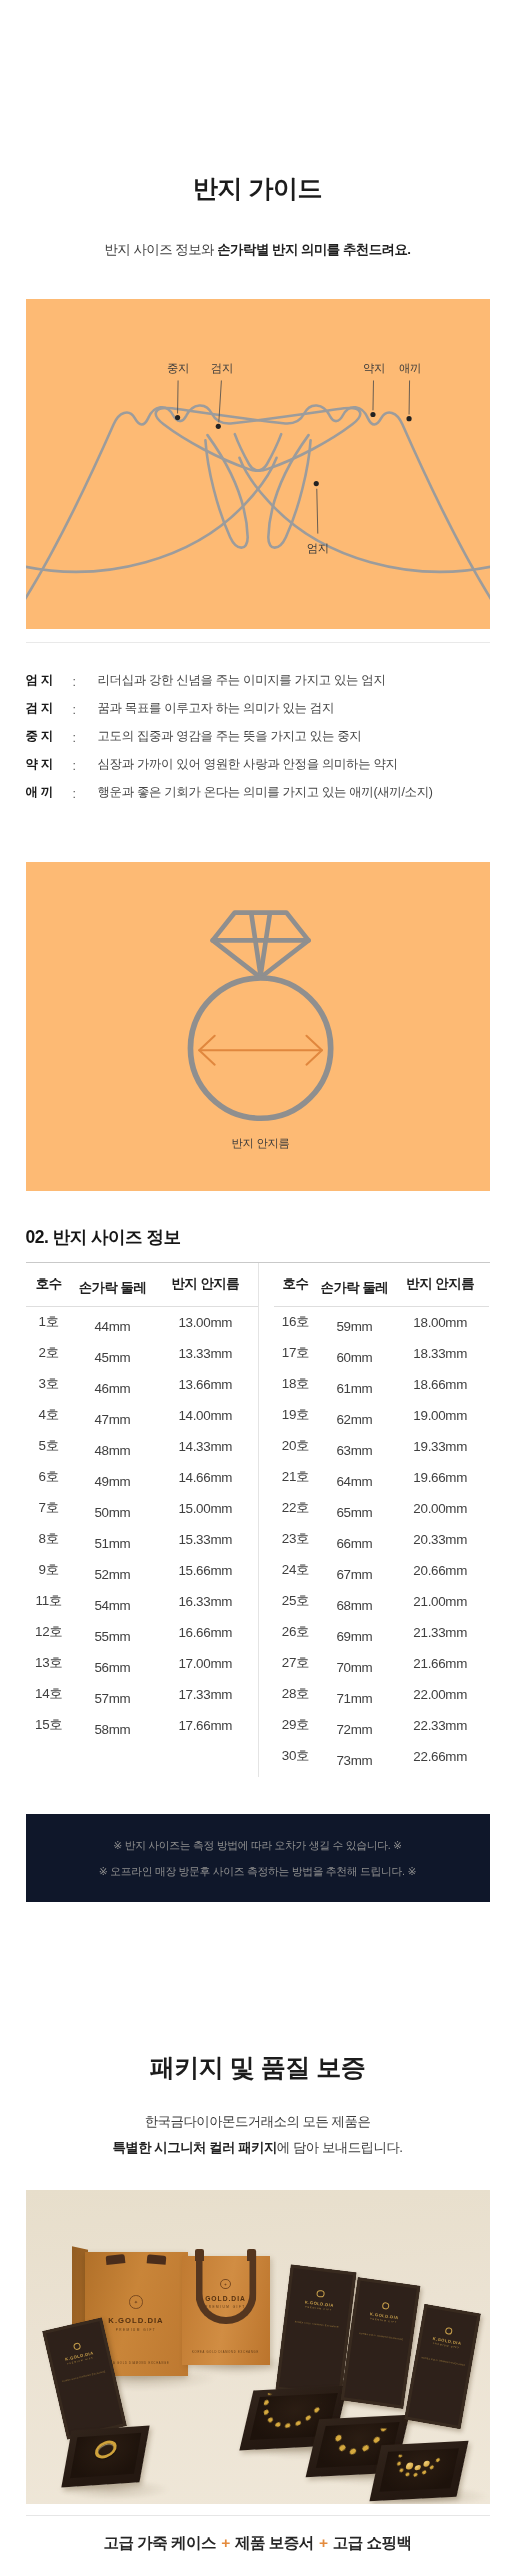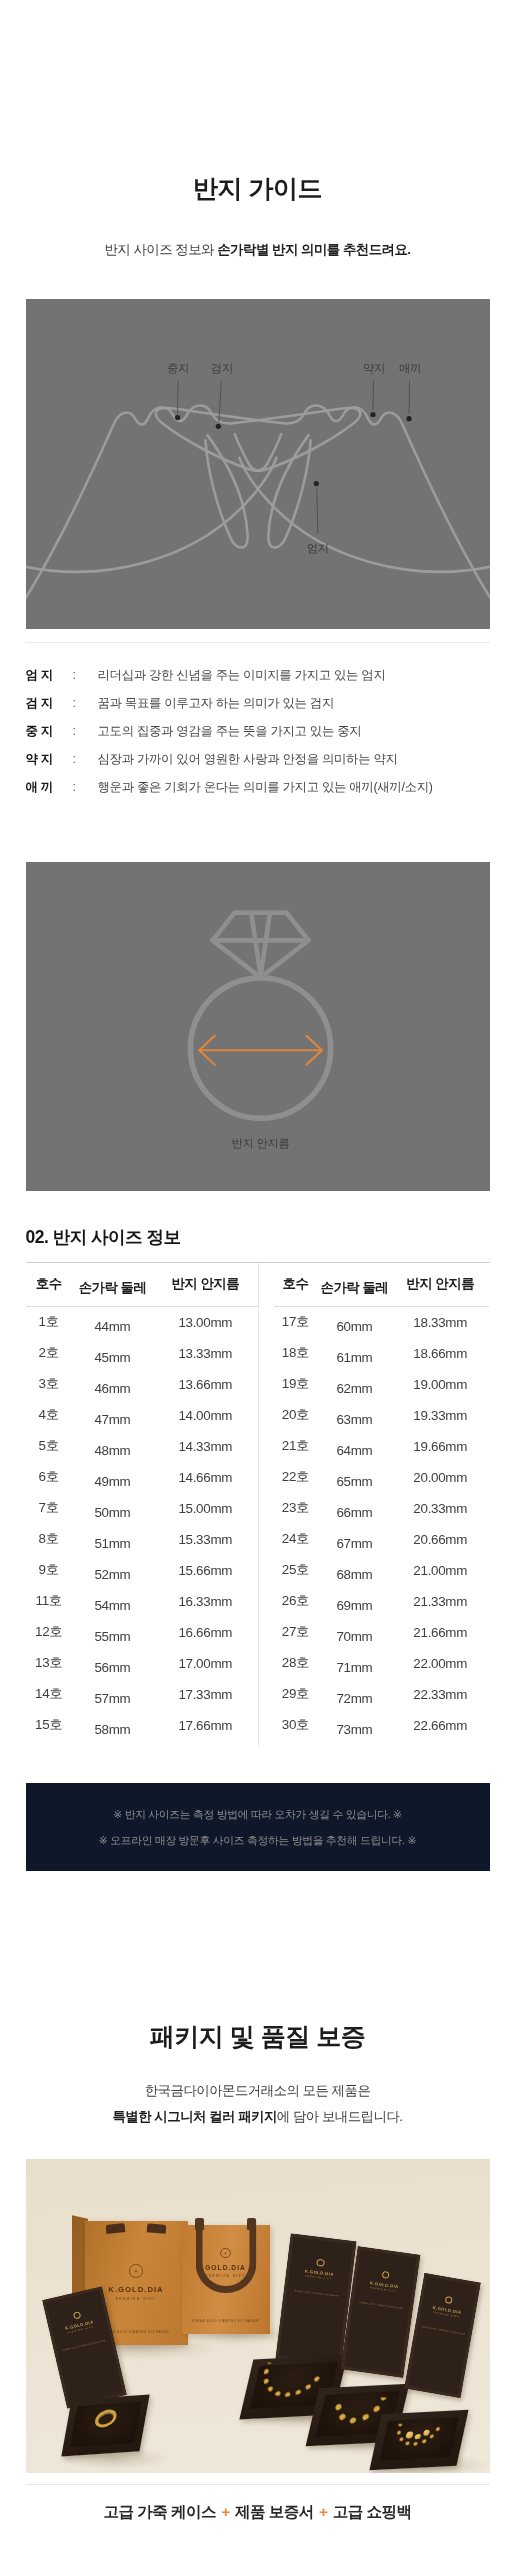--- a/index.html
+++ b/index.html
@@ -7,33 +7,33 @@
   body { font-family:"Liberation Sans","DejaVu Sans",sans-serif; color:#222; }
   .page { position:relative; width:515px; height:2679px; margin:0 auto; background:#fff; overflow:hidden; }
   .content { width:464px; margin:0 auto; }
 
   
   .main-title { margin-top:175px; font-size:25px; line-height:27px; font-weight:bold; text-align:center; color:#1c1c1c; letter-spacing:-0.5px; }
   .main-subtitle { margin-top:39px; font-size:13.4px; line-height:18.5px; text-align:center; color:#3d3d3d; letter-spacing:-0.5px; }
   .main-subtitle b { color:#1f1f1f; }
 
   
-  .gray-box { width:464px; margin-left:auto; margin-right:auto; background:#737373; }
+  .gray-box { width:464px; margin-left:auto; margin-right:auto; background:#fdba74; }
   .hands-box { margin-top:39px; height:330px; }
   .ring-box  { margin-top:61px; height:329px; }
   .gray-box svg { display:block; width:100%; height:100%; }
 
   
   .section-heading { margin-top:24px; font-size:17.5px; line-height:19.6px; font-weight:bold; color:#161616; letter-spacing:-0.5px; }
   .heading-02 { margin-top:37px; }
   .rule { border:none; border-top:1px solid #e9e9e9; margin-top:13px; }
 
   
   .meanings { padding-top:18.5px; }
-  .meaning-row { display:flex; align-items:center; height:28px; font-size:12.4px; letter-spacing:-0.3px; }
+  .meaning-row { display:flex; align-items:flex-end; height:28px; font-size:12.4px; letter-spacing:-0.3px; }
   .meaning-finger { width:47px; font-weight:bold; color:#171717; }
   .meaning-colon { width:25px; color:#555; text-align:left; }
   .meaning-text { color:#444; }
 
   
   .size-table { margin-top:14.4px; border-top:1px solid #c9c9c9; display:flex; }
   .table-half { width:232px; }
   .table-half.right { border-left:0.5px solid #e4e4e4; padding-left:15.5px; width:231px; }
   .thead { display:flex; align-items:center; height:44px; border-bottom:0.5px solid #dedede; font-weight:bold; font-size:13.4px; color:#1f1f1f; letter-spacing:-0.5px; }
   .trow  { display:flex; align-items:center; height:31px; font-size:13.4px; color:#3f3f3f; letter-spacing:-0.3px; }
@@ -281,20 +281,25 @@
           </div>
       </div>
       <div class="table-half right">
         <div class="thead">
             <span class="c1">호수</span>
             <span class="c2">손가락 둘레</span>
             <span class="c3">반지 안지름</span>
           </div>
         <div class="tbody">
             <div class="trow">
+              <span class="c1">16호</span>
+              <span class="c2">59mm</span>
+              <span class="c3">18.00mm</span>
+            </div>
+            <div class="trow">
               <span class="c1">17호</span>
               <span class="c2">60mm</span>
               <span class="c3">18.33mm</span>
             </div>
             <div class="trow">
               <span class="c1">18호</span>
               <span class="c2">61mm</span>
               <span class="c3">18.66mm</span>
             </div>
             <div class="trow">

